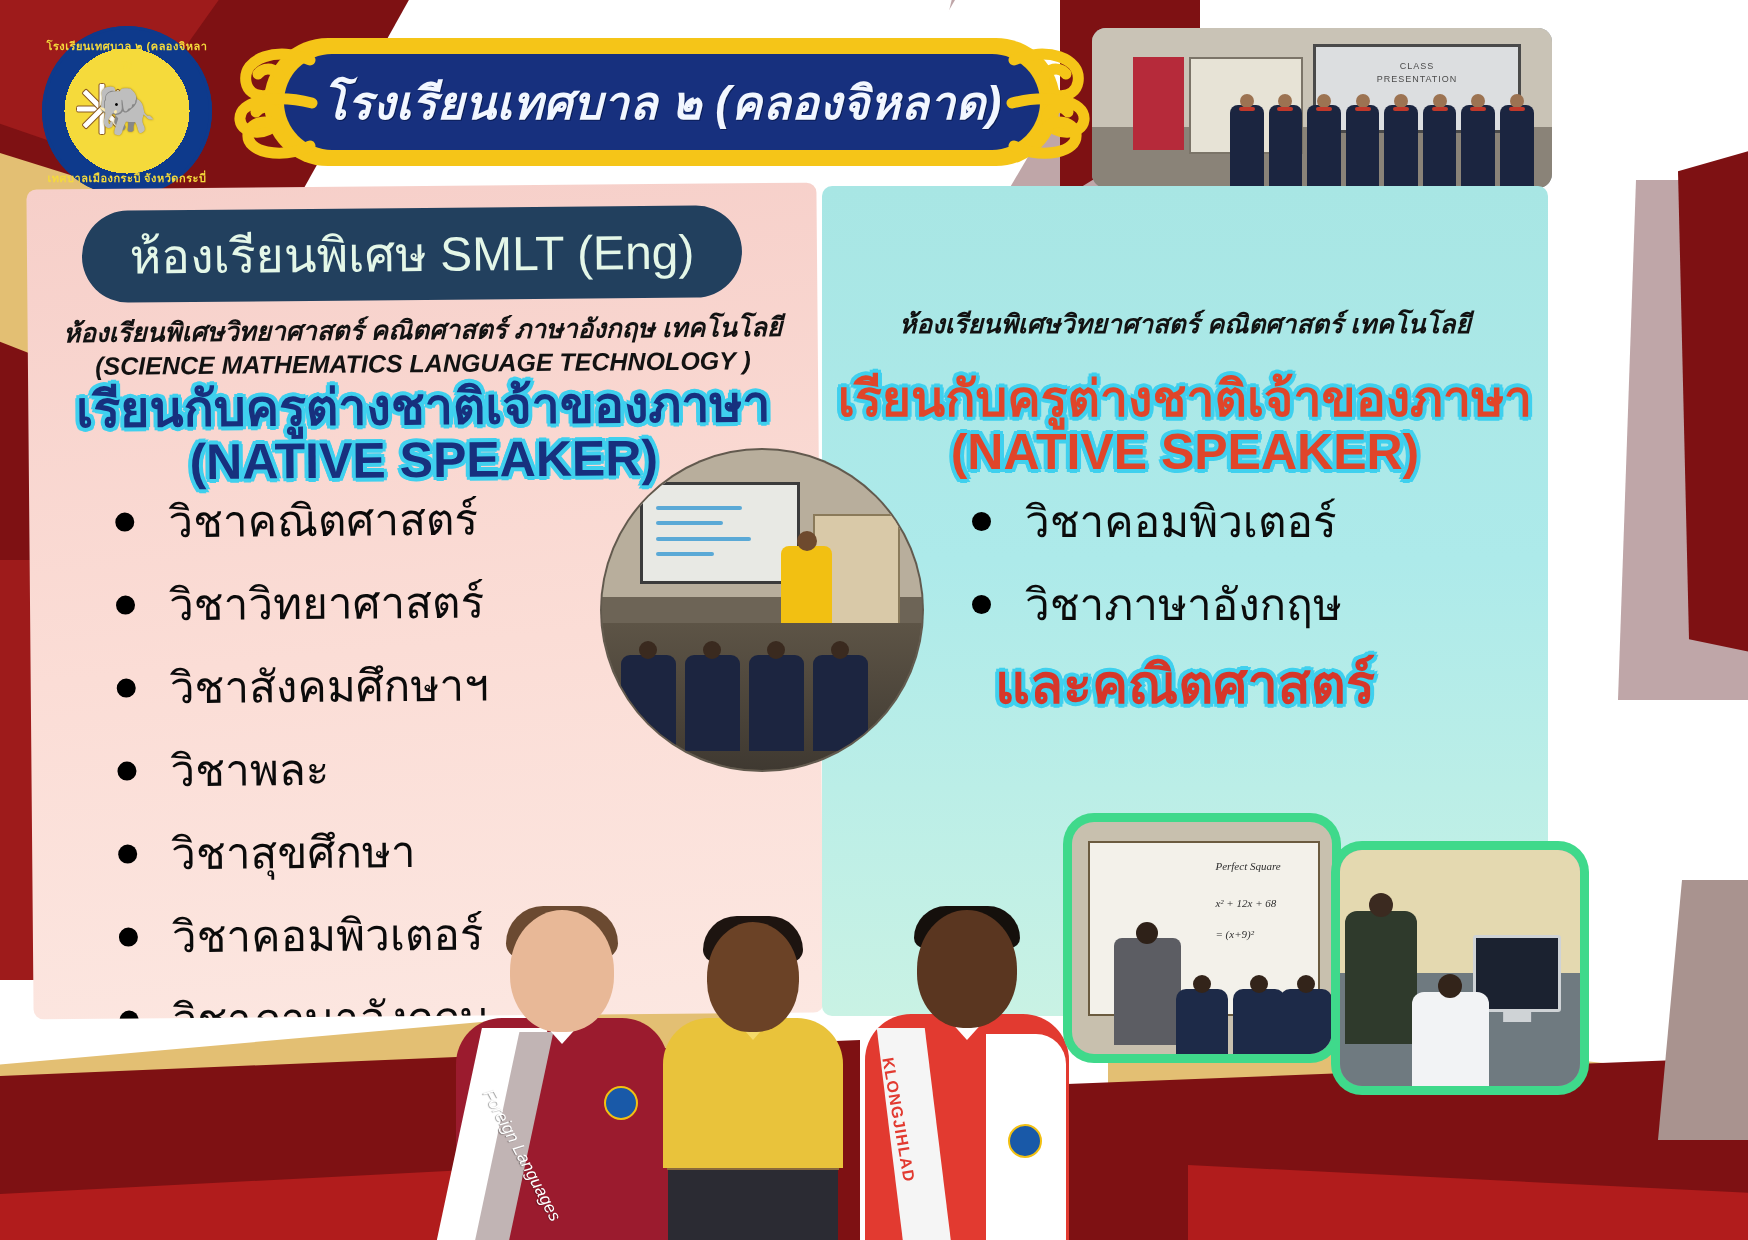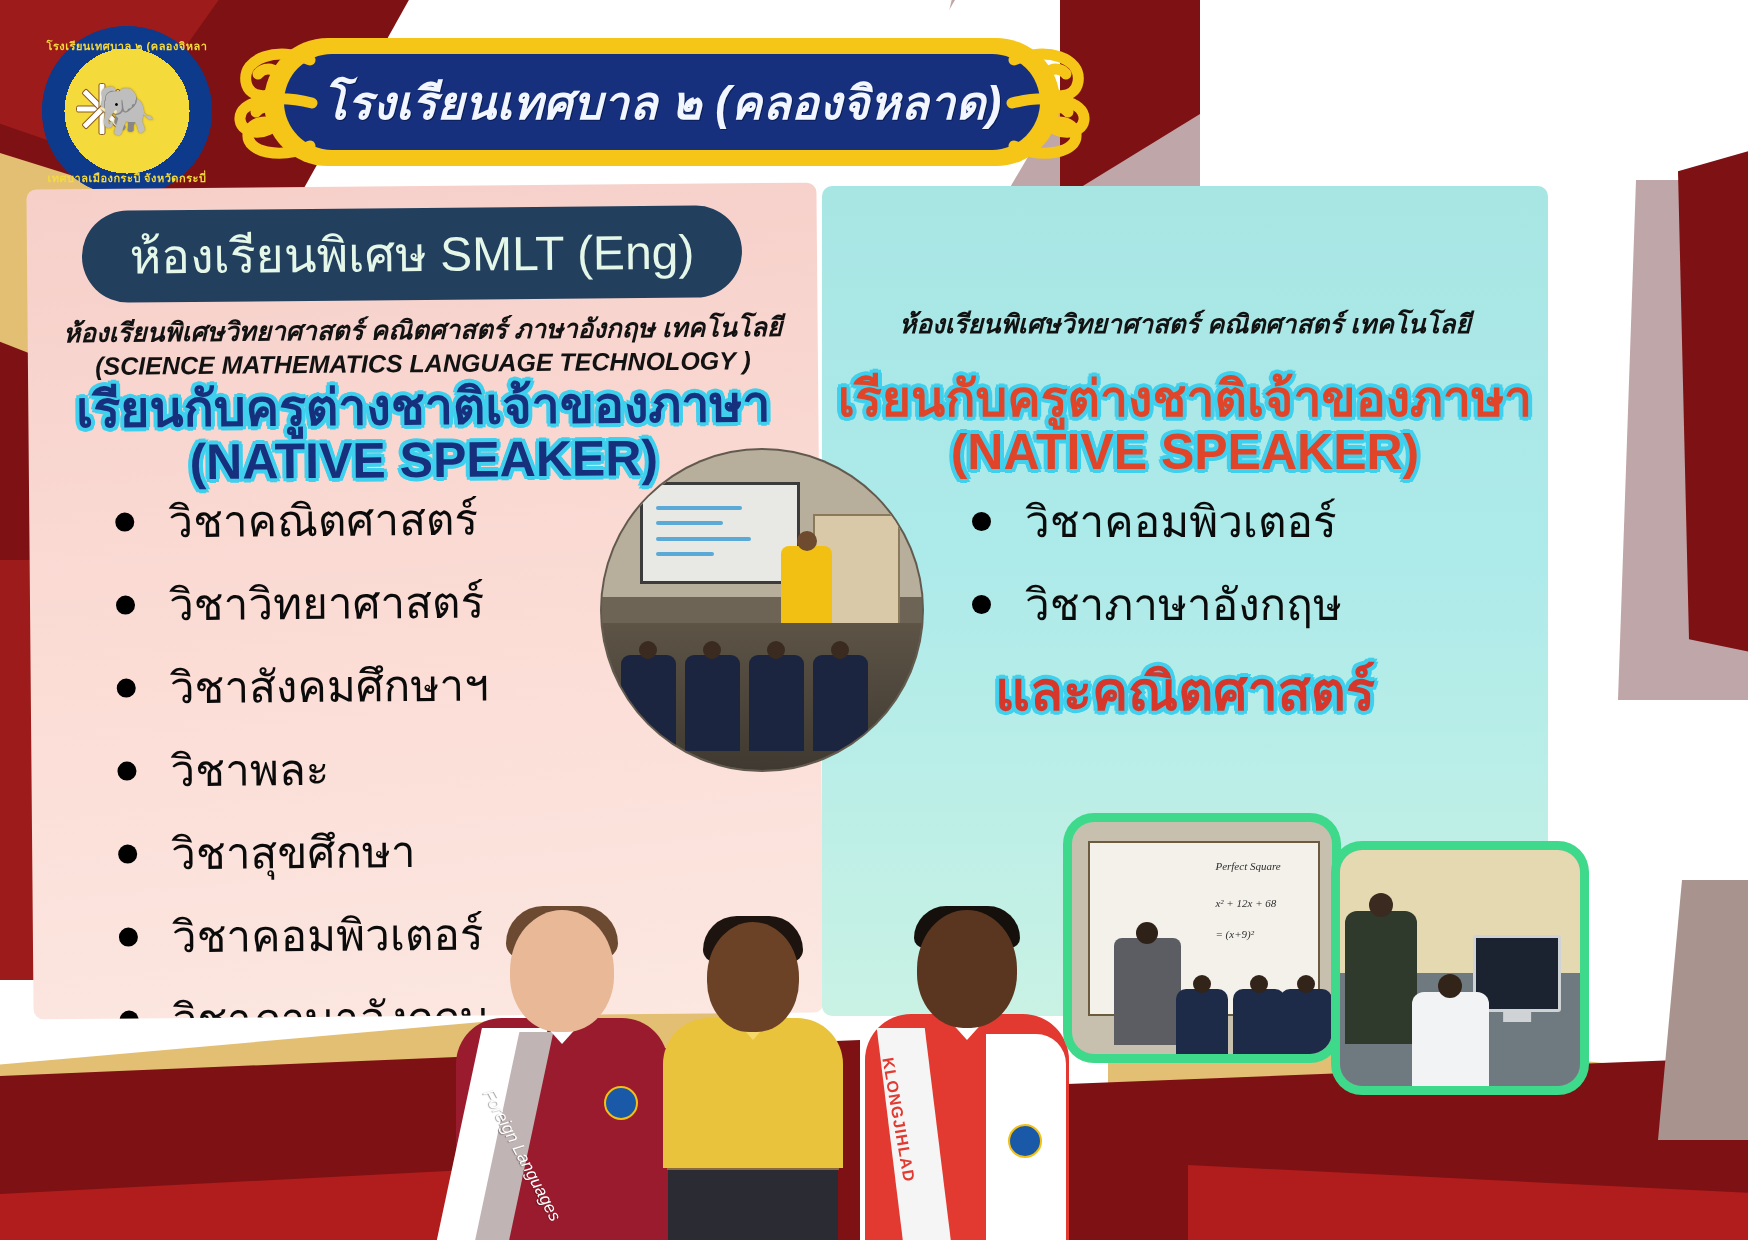--- a/index.html
+++ b/index.html
@@ -212,21 +212,21 @@
 
   .emph{
     position:absolute;left:0;right:0;text-align:center;font-weight:bold;line-height:1.02;
     white-space:nowrap;top:470px;
   }
   .emph .l1,.emph .l2{
     font-size:54px;color:#D6372A;
     text-shadow:-3px -3px 0 #3FD0EE,3px -3px 0 #3FD0EE,-3px 3px 0 #3FD0EE,3px 3px 0 #3FD0EE,
                 0 -4px 0 #3FD0EE,0 4px 0 #3FD0EE,-4px 0 0 #3FD0EE,4px 0 0 #3FD0EE;
   }
-  .emph .l2{margin-top:8px;}
+  .emph .l2{margin-top:1px;}
 
   
   .photo-circle{
     position:absolute;left:600px;top:448px;width:320px;height:320px;border-radius:50%;
     overflow:hidden;background:#6b6255;border:2px solid rgba(0,0,0,.08);
   }
   .pc-wall{position:absolute;inset:0;background:linear-gradient(180deg,#B8AE9C 0 46%,#6d6456 46% 100%);}
   .pc-screen{position:absolute;left:12%;top:10%;width:48%;height:30%;background:#E8E9E4;border:3px solid #3b3b3b;}
   .pc-screen .ln{position:absolute;left:8%;height:4px;background:#5aa9d6;border-radius:2px;}
   .pc-teacher{position:absolute;left:56%;top:30%;width:16%;height:26%;background:#F2C012;border-radius:8px 8px 3px 3px;}
@@ -350,20 +350,41 @@
     </svg>
     <svg class="flourish right" viewBox="0 0 120 122">
       <g fill="none" stroke="#F5C518" stroke-width="11" stroke-linecap="round">
         <path d="M84 18 C52 4 16 16 20 40 C23 58 50 58 54 42 C57 28 40 22 32 32"></path>
         <path d="M86 61 C50 52 12 58 14 78 C16 94 44 94 50 80 C55 68 38 60 30 70"></path>
         <path d="M84 104 C54 118 20 110 22 92 C24 78 48 76 53 88"></path>
       </g>
     </svg>
   </div>
 
+  <div class="photo-topright">
+    <div class="cls-wall"></div>
+    <div class="cls-red"></div>
+    <div class="cls-wb"></div>
+    <div class="cls-board">
+      <div class="cap">
+        <div>CLASS</div>
+        <div>PRESENTATION</div>
+      </div>
+    </div>
+    <div class="cls-students">
+      <i></i>
+        <i></i>
+        <i></i>
+        <i></i>
+        <i></i>
+        <i></i>
+        <i></i>
+        <i></i>
+    </div>
+  </div>
 
   <div class="panel panel-left">
     <div class="pill pill-left">
       <div class="t">ห้องเรียนพิเศษ SMLT (Eng)</div>
     </div>
     <div class="sub1 left-sub1">ห้องเรียนพิเศษวิทยาศาสตร์ คณิตศาสตร์ ภาษาอังกฤษ เทคโนโลยี</div>
     <div class="sub2 left-sub2">(SCIENCE MATHEMATICS LANGUAGE TECHNOLOGY )</div>
 
     <div class="native left-native">
       <div class="l1">เรียนกับครูต่างชาติเจ้าของภาษา</div>

